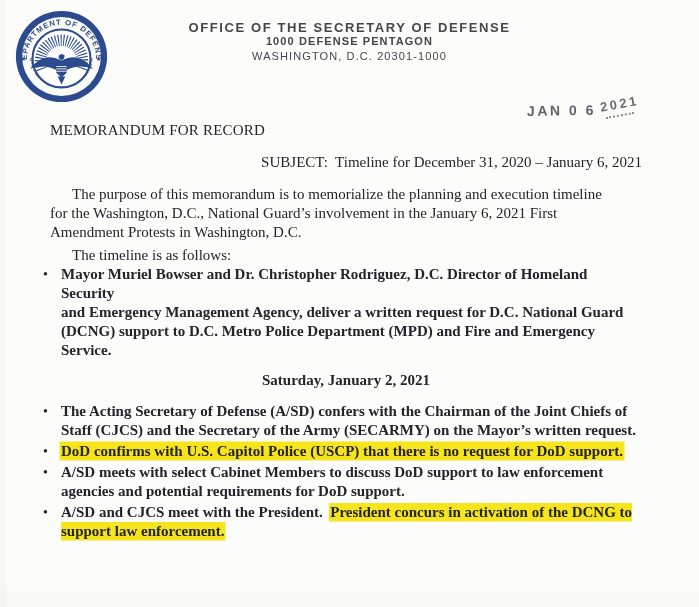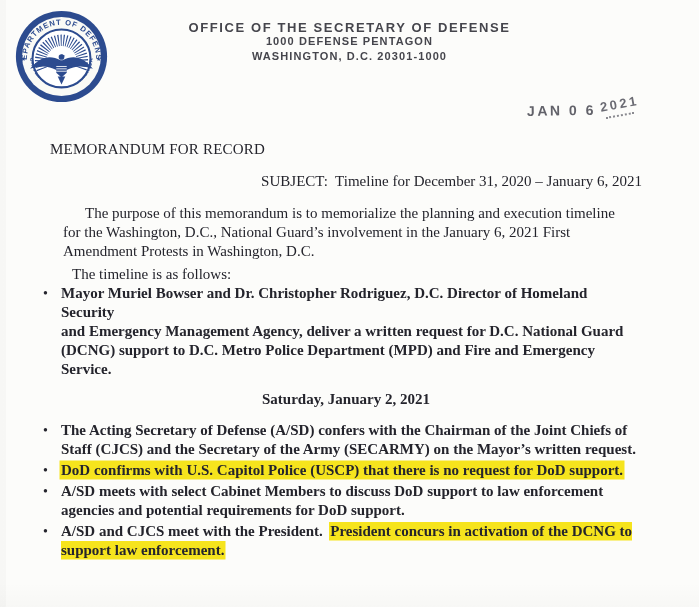--- a/index.html
+++ b/index.html
@@ -12,36 +12,36 @@
     font-family:"Liberation Serif", serif;
     color:#24242c;
   }
   
   .header { position:relative; height:104px; padding-top:12px; }
   .seal-wrap { position:absolute; left:14px; top:8px; width:95px; height:97px; }
   .lh-text { text-align:center; padding-top:8px; color:#45454c;
              font-family:"Liberation Sans", sans-serif; }
   .lh1 { font-size:13px; font-weight:700; letter-spacing:1.6px; }
   .lh2 { font-size:11px; font-weight:700; letter-spacing:1.1px; }
-  .lh3 { font-size:11px; font-weight:700; letter-spacing:1.1px; margin-top:3px; }
+  .lh3 { font-size:11px; font-weight:400; letter-spacing:1.1px; margin-top:3px; }
   
   .stamp { position:absolute; top:102px; right:60px;
            font-family:"Liberation Sans", sans-serif; font-weight:700;
            font-size:14px; letter-spacing:2.5px; color:#56565e;
            transform:rotate(-1deg); white-space:nowrap; }
   .stamp .md { opacity:.92; }
   .stamp .yr { display:inline-block; margin-left:4px; font-size:13px; color:#6b6b73;
                transform:translateY(-6px) rotate(-9deg); position:relative; }
   .stamp .yr .dots { position:absolute; left:4px; bottom:-5px; width:28px;
                border-bottom:2px dotted #8a8a90; }
   
   .content { padding:0 57px 0 50px; font-size:15px; line-height:19px; }
-  .memo-title { margin-top:36px; letter-spacing:.2px; }
+  .memo-title { margin-top:17px; letter-spacing:.2px; }
   .subject { margin-top:13px;text-align:right; }
-  .para { margin-top:13px; white-space:pre-line;margin-left:13px; }
+  .para { margin-top:13px; white-space:pre-line; }
   .para.first-indent { text-indent:22px; }
   .intro { margin-top:4px; text-indent:22px; }
   .section-heading { text-align:center; margin:11px 0 12px; }
   .section-heading .hb { font-weight:700; }
   .bullet { display:flex; margin-bottom:2px; }
   .bullet .dot { flex:0 0 18px; margin-left:-7px; font-size:14px; line-height:19px; }
   .bullet-text { flex:1; white-space:pre-line;font-weight:bold; }
   .hl { background:#f6e41d; box-shadow:0 0 0 1.5px #f6e41d; }
   svg text { font-family:"Liberation Sans", sans-serif; }
 </style>

